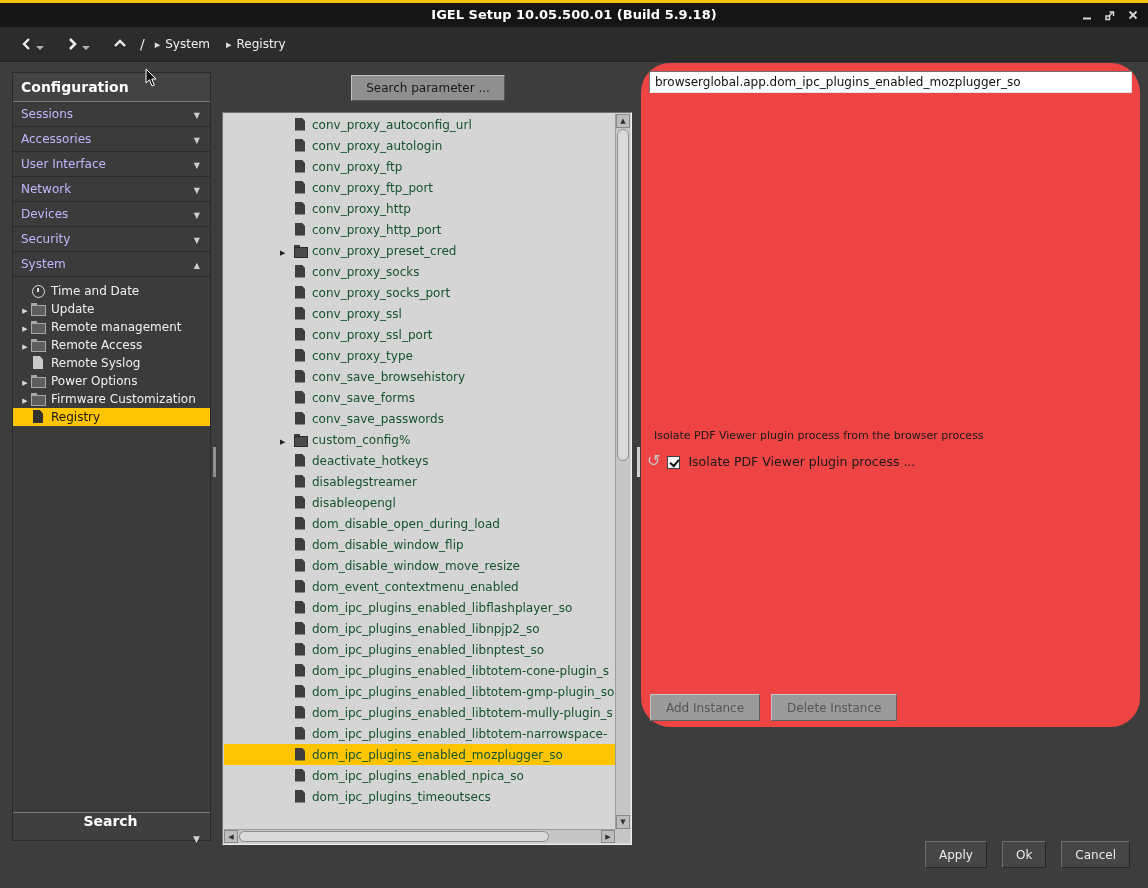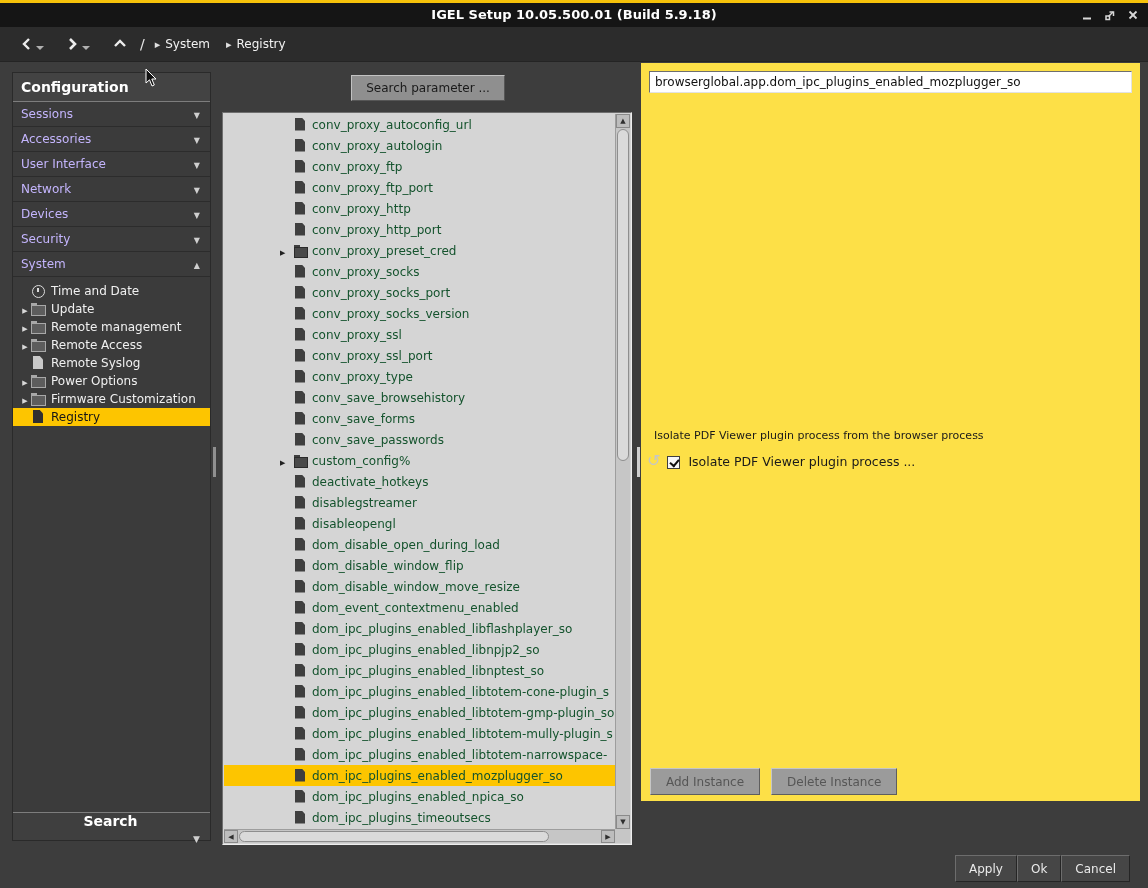--- a/index.html
+++ b/index.html
@@ -79,34 +79,34 @@
   .vscroll .sbtn.down { bottom:0; }
   .vscroll .thumb { position:absolute; left:1px; width:12px; top:15px; height:332px; background:#dadada; border:1px solid #8e8e8e; border-radius:7px; cursor:default; }
   .hscroll { position:absolute; left:1px; right:16px; bottom:1px; height:14px; background:#c6c6c6; border-top:1px solid #9d9d9d; }
   .hscroll .sbtn { top:0; width:14px; height:13px; line-height:12px; }
   .hscroll .sbtn.left { left:0; }
   .hscroll .sbtn.right { right:0; }
   .hscroll .thumb { position:absolute; left:15px; top:1px; width:310px; height:11px; background:#dadada; border:1px solid #8e8e8e; border-radius:6px; cursor:default; }
   .scroll-corner { position:absolute; right:1px; bottom:1px; width:15px; height:14px; background:#c6c6c6; }
 
   
-  .detail-panel { position:absolute; left:641px; top:63px; width:499px; height:738px; background:#fde047; }
+  .detail-panel { position:absolute; left:641px; top:63px; width:499px; height:664px; background:#ef4444;border-radius:29px; }
   .param-input { position:absolute; left:8px; top:8px; width:483px; height:22px; background:#ffffff; border:1px solid; border-color:#6e6e6e #e2e2e2 #e2e2e2 #6e6e6e; font-size:12px; color:#111111; padding:0 5px; font-family:inherit; }
   .param-desc { position:absolute; left:13px; top:366px; font-size:11px; color:#1a1a1a; }
   .check-row { position:absolute; left:6px; top:390px; display:flex; align-items:flex-end; }
   .reset-icon { color:#c6c6c6; font-size:16px; line-height:16px; margin-right:7px; cursor:default; }
   .reset-icon::before { content:"↺"; }
   .checkbox { width:13px; height:13px; background:#f7f7f7; border:1px solid #3f3f3f; position:relative; margin-right:8px; cursor:default; }
   .checkbox.checked::after { content:""; position:absolute; left:2px; top:2px; width:7px; height:4px; border-left:2px solid #111111; border-bottom:2px solid #111111; transform:rotate(-50deg); }
   .check-label { font-size:12.5px; color:#1a1a1a; }
   .instance-buttons { position:absolute; left:9px; bottom:6px; display:flex; gap:11px; }
   .gbtn { height:27px; padding:0 15px; background:#9b9b9b; border:1px solid; border-color:#c6c6c6 #5e5e5e #5e5e5e #c6c6c6; color:#565656; font-size:12px; font-family:inherit; cursor:default; }
 
   
-  .footer { position:absolute; right:18px; bottom:6px; display:flex; }
+  .footer { position:absolute; right:18px; bottom:20px; display:flex; gap:15px; }
   .fbtn { height:27px; min-width:37px; padding:0 13px; background:#464646; border:1px solid; border-color:#6d6d6d #252525 #252525 #6d6d6d; color:#eaeaea; font-size:12px; font-family:inherit; cursor:default; }
 
   
   .mouse-cursor { position:absolute; left:145px; top:68px; pointer-events:none; }
 </style>
 </head>
 <body>
 
 <div class="window">
 
@@ -321,25 +321,20 @@
           <span class="node-icon"></span>
           <span class="row-label">conv_proxy_socks</span>
         </div>
 
         <div class="list-row icon-file">
           <span class="expander"></span>
           <span class="node-icon"></span>
           <span class="row-label">conv_proxy_socks_port</span>
         </div>
 
-        <div class="list-row icon-file">
-          <span class="expander"></span>
-          <span class="node-icon"></span>
-          <span class="row-label">conv_proxy_socks_version</span>
-        </div>
 
         <div class="list-row icon-file">
           <span class="expander"></span>
           <span class="node-icon"></span>
           <span class="row-label">conv_proxy_ssl</span>
         </div>
 
         <div class="list-row icon-file">
           <span class="expander"></span>
           <span class="node-icon"></span>

